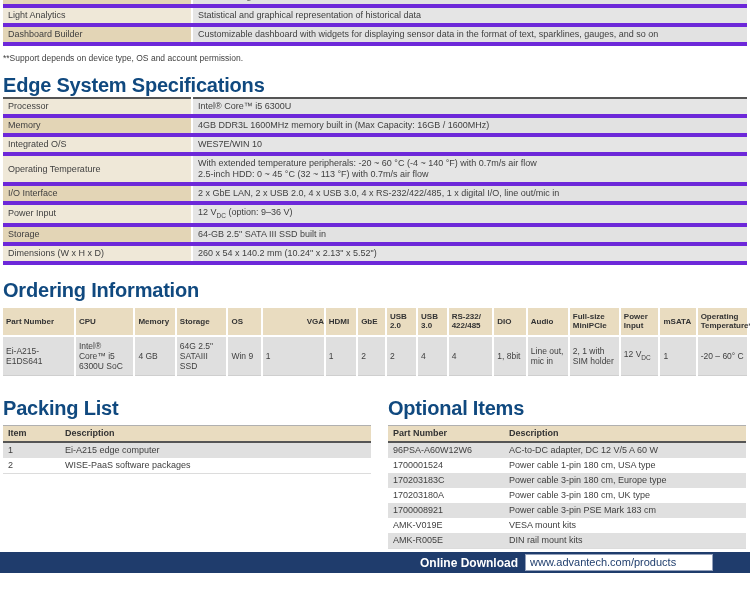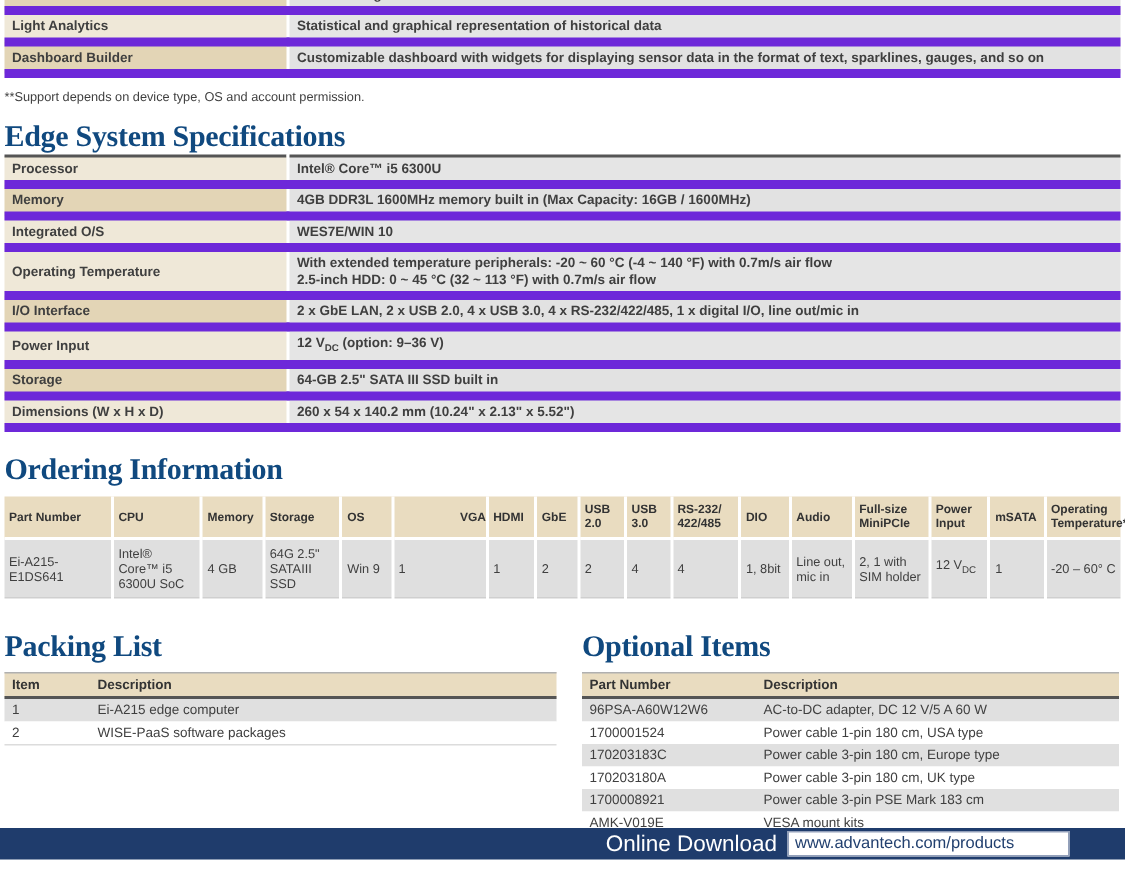--- a/index.html
+++ b/index.html
@@ -20,38 +20,37 @@
   
   table.kv{
     width:744px;margin-left:3px;
     border-collapse:collapse;
     font-size:9px;line-height:11px;
     table-layout:fixed;
   }
   table.kv td{padding:2px 5px;vertical-align:middle;white-space:pre-line;}
   table.kv td.lbl{width:178px;background:var(--beige-light);}
   table.kv td.val{background:#e5e5e5;border-left:2px solid #fff;}
-  table.kv tr{border-bottom:6px solid #6d28d9;font-weight:bold;}
+  table.kv tr{border-bottom:4px solid #6d28d9;}
   #top-table{margin-top:-11px;border-bottom:2px solid #5f5f5f;}
   #top-table tr:nth-child(odd) td.lbl{background:var(--beige-dark);}
   #top-table tr:nth-child(odd) td.val{background:var(--gray-row);}
   #spec-table{border-top:2px solid #555;border-bottom:1px solid #a8a8a8;}
   #spec-table tr:nth-child(2) td.lbl,#spec-table tr:nth-child(5) td.lbl,
   #spec-table tr:nth-child(7) td.lbl,#spec-table tr:nth-child(9) td.lbl{background:var(--beige-dark);}
   #spec-table tr:nth-child(2) td.val,#spec-table tr:nth-child(5) td.val,
   #spec-table tr:nth-child(7) td.val,#spec-table tr:nth-child(9) td.val{background:var(--gray-row);}
 
   .footnote{font-size:8.5px;line-height:10px;margin:7px 0 0 3px;color:#3f3f3f;}
 
   h1.sec{
     font-size:20px;line-height:24px;font-weight:bold;
     color:var(--heading);
     margin:10px 0 0 3px;
     letter-spacing:-0.2px;
-    font-family:Liberation Serif, serif;
   }
   h1.sec.ord{margin-top:13px;}
   h1.sec.small{margin:0;}
 
   
   #ordering-table{
     width:744px;margin:6px 0 0 3px;
     border-collapse:collapse;table-layout:fixed;
     border-bottom:1px solid #cfcfcf;
   }
@@ -90,21 +89,21 @@
   table.list tbody tr:nth-child(even) td{background:#fff;}
   #packing-table col.c1{width:57px;}
   #optional-table col.c1{width:116px;}
 
   
   .footer-bar{
     position:absolute;left:0;top:552px;width:750px;height:21px;
     background:var(--navy);
     display:flex;align-items:center;justify-content:flex-end;
   }
-  .dl-label{color:#fff;font-weight:normal;font-size:15px;margin-right:7px;white-space:nowrap;}
+  .dl-label{color:#fff;font-weight:bold;font-size:12px;margin-right:7px;white-space:nowrap;}
   .dl-box{
     background:#fff;color:#22406f;
     width:178px;height:15px;line-height:15px;
     font-size:11px;padding:0 4px;
     margin-right:37px;
     border:1px solid #93a0ba;
     overflow:hidden;white-space:nowrap;
   }
 </style>
 </head>

